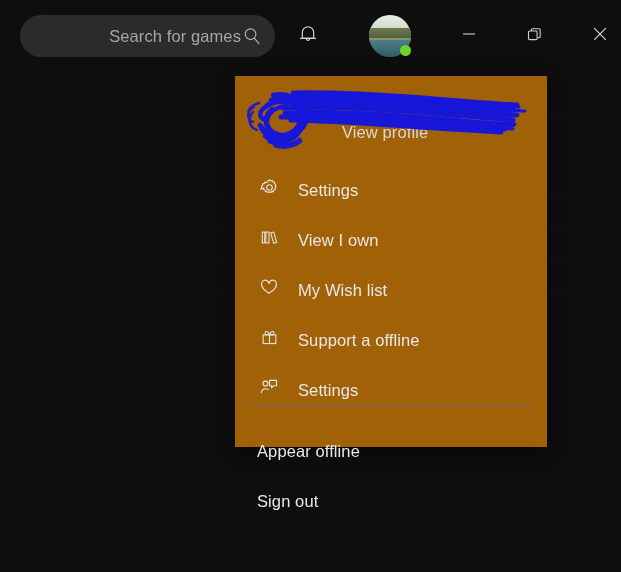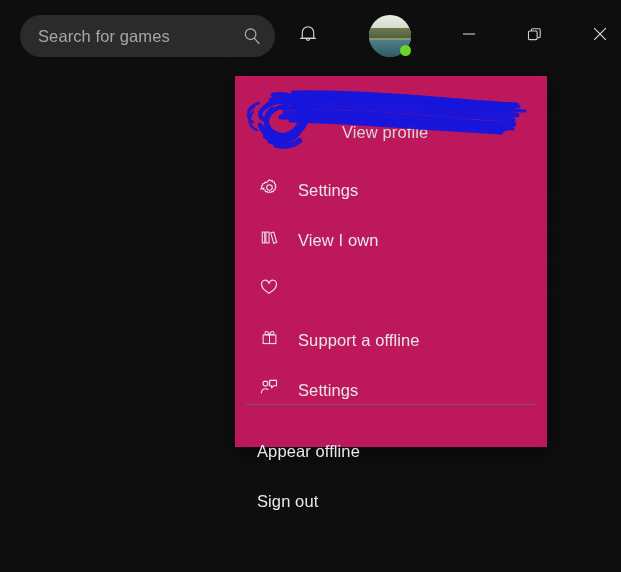--- a/index.html
+++ b/index.html
@@ -45,20 +45,21 @@
     left: 20px;
     top: 15px;
     width: 255px;
     height: 42px;
     border-radius: 21px;
     background: #2b2b2b;
     display: flex;
     align-items: center;
     box-sizing: border-box;
     padding: 0 12px 0 18px;
+    text-align: right;
   }
   #search-input-text {
     flex: 1;
     color: #a6a6a6;
     font-size: 16.5px;
     letter-spacing: 0.1px;
     white-space: nowrap;
     overflow: hidden;
   }
   #search-icon-wrap {
@@ -125,21 +126,21 @@
     background: #6bd62a;
   }
 
   
   #account-menu {
     position: absolute;
     left: 235px;
     top: 76px;
     width: 312px;
     height: 371px;
-    background: #be185d;
+    background: #a16207;
     box-shadow: 0 4px 16px rgba(0,0,0,0.55);
   }
 
   .menu-row {
     position: relative;
     height: 50px;
     display: flex;
     align-items: flex-end;
     padding-left: 21px;
     box-sizing: border-box;
@@ -287,20 +288,21 @@
     </span>
     <span class="m-label">View I own</span>
   </div>
 
   <div class="menu-row">
     <span class="m-icon">
       <svg width="20" height="20" viewBox="0 0 20 20" fill="none" stroke="#e8e8e8" stroke-width="1.2" stroke-linejoin="round">
         <path d="M10 16.3S2.6 11.9 2.6 7.6a3.6 3.6 0 0 1 7.4-1.25A3.6 3.6 0 0 1 17.4 7.6c0 4.3-7.4 8.7-7.4 8.7z"></path>
       </svg>
     </span>
+    <span class="m-label">My Wish list</span>
   </div>
 
   <div class="menu-row">
     <span class="m-icon">
       <svg width="19" height="19" viewBox="0 0 20 20" fill="none" stroke="#e8e8e8" stroke-width="1.1">
         <rect x="3.3" y="7.3" width="13.4" height="9.1"></rect>
         <line x1="10" y1="7.3" x2="10" y2="16.4"></line>
         <path d="M10 7.2C9.3 5 8.4 3.7 7 3.7a1.75 1.75 0 0 0 0 3.5h3z"></path>
         <path d="M10 7.2c.7-2.2 1.6-3.5 3-3.5a1.75 1.75 0 0 1 0 3.5h-3z"></path>
       </svg>

